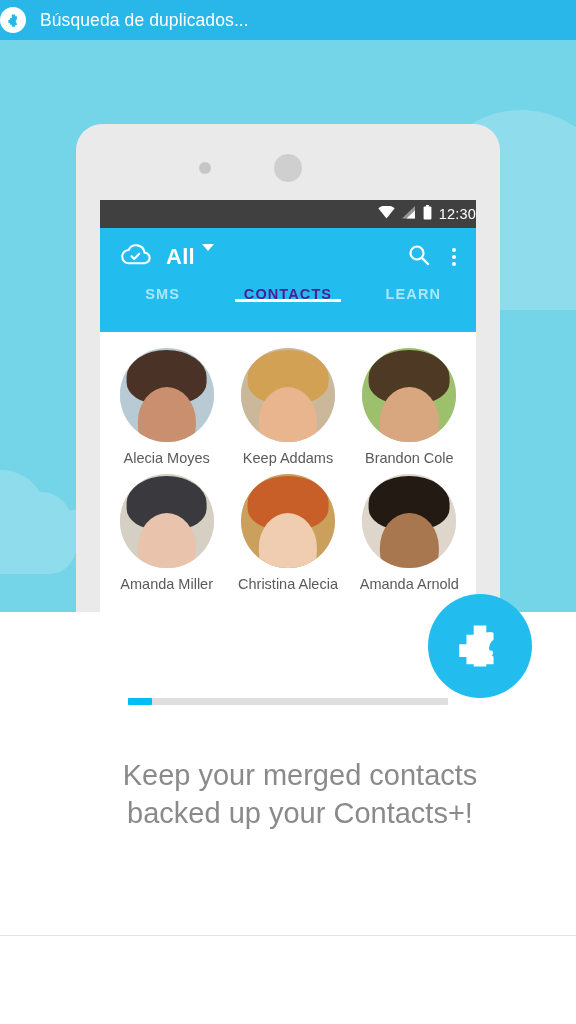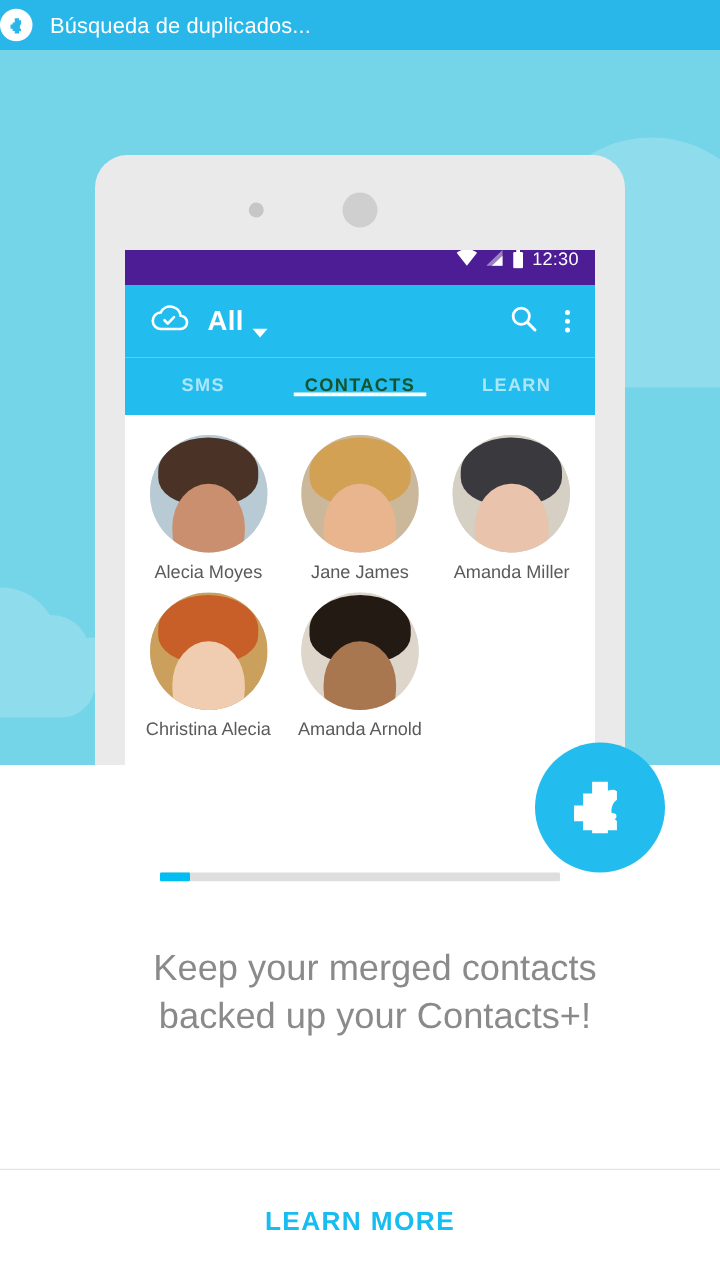--- a/index.html
+++ b/index.html
@@ -62,57 +62,57 @@
     position: absolute; left: 123px; top: 38px;
     width: 12px; height: 12px; border-radius: 50%; background: #c6c6c6;
   }
   .phone-screen {
     position: absolute; left: 24px; top: 76px; right: 24px; bottom: 0;
     background: #ffffff; overflow: hidden;
   }
 
   
   .statusbar {
-    height: 28px; background: #4c1d95;
-    display: flex; justify-content: flex-end;
-    gap: 7px; padding-right: 13px; color: #ffffff; font-size: 14.5px;
+    height: 28px; background: #404040;
+    display: flex; align-items: center; justify-content: flex-end;
+    gap: 7px; color: #ffffff; font-size: 14.5px;
   }
   .sb-time { font-size: 14.5px; letter-spacing: .2px; }
 
   
   .appbar {
     height: 58px; background: #22bdee;
     display: flex; align-items: center; padding: 0 16px 0 18px;
   }
   .appbar-left { display: flex; align-items: center; gap: 14px; }
   .appbar-filter {
     color: #ffffff; font-size: 22px; font-weight: bold; letter-spacing: .3px;
-    display: flex; align-items: flex-end; gap: 7px;
+    display: flex; align-items: flex-start; gap: 7px;
   }
   .caret {
     width: 0; height: 0;
     border-left: 6px solid transparent; border-right: 6px solid transparent;
     border-top: 7px solid #ffffff;
   }
   .appbar-spacer { flex: 1; }
   .appbar-right { display: flex; align-items: center; gap: 22px; padding-right: 4px; }
   .dots { display: flex; flex-direction: column; gap: 3px; align-items: center; }
   .dots span { width: 4px; height: 4px; border-radius: 50%; background: #ffffff; display: block; }
 
   
   .tabs {
     height: 46px; background: #22bdee;
-    display: flex; align-items: center;
+    display: flex; align-items: flex-start;
   }
   .tab {
     flex: 1; display: flex; align-items: center; justify-content: center;
     color: rgba(255,255,255,0.62); font-size: 14.5px; font-weight: bold;
     letter-spacing: 1.1px; position: relative;
   }
-  .tab.active { color: #14532d; }
+  .tab.active { color: #4c1d95; }
   .tab.active::after {
     content: ""; position: absolute; left: 8%; right: 8%; bottom: 0;
     height: 3px; background: #ffffff;
   }
 
   
   .contacts {
     background: #ffffff; padding: 16px 6px 0 6px;
     display: flex; flex-wrap: wrap;
   }
@@ -274,21 +274,29 @@
               <div class="a-face" style="background: rgb(201, 143, 110);"></div>
             </div>
             <div class="contact-name">Alecia Moyes</div>
           </div>
           <div class="contact">
             <div class="avatar">
               <div class="a-bg" style="background: rgb(203, 184, 154);"></div>
               <div class="a-hair" style="background: rgb(210, 161, 84);"></div>
               <div class="a-face" style="background: rgb(232, 181, 143);"></div>
             </div>
-            <div class="contact-name">Jane James</div>
+            <div class="contact-name">Keep Addams</div>
+          </div>
+          <div class="contact">
+            <div class="avatar">
+              <div class="a-bg" style="background: rgb(157, 192, 108);"></div>
+              <div class="a-hair" style="background: rgb(78, 58, 36);"></div>
+              <div class="a-face" style="background: rgb(217, 167, 127);"></div>
+            </div>
+            <div class="contact-name">Brandon Cole</div>
           </div>
           <div class="contact">
             <div class="avatar">
               <div class="a-bg" style="background: rgb(214, 207, 196);"></div>
               <div class="a-hair" style="background: rgb(58, 58, 62);"></div>
               <div class="a-face" style="background: rgb(233, 195, 171);"></div>
             </div>
             <div class="contact-name">Amanda Miller</div>
           </div>
           <div class="contact">
@@ -327,15 +335,14 @@
     <div class="progress-fill" id="progress-fill" style="width: 7.5%;"></div>
   </div>
 
   <div class="tagline">
     <div>Keep your merged contacts</div>
     <div>backed up your Contacts+!</div>
   </div>
 
   <div class="divider"></div>
 
-  <div class="learn-more">LEARN MORE</div>
 
 </div>
 
 </body></html>

